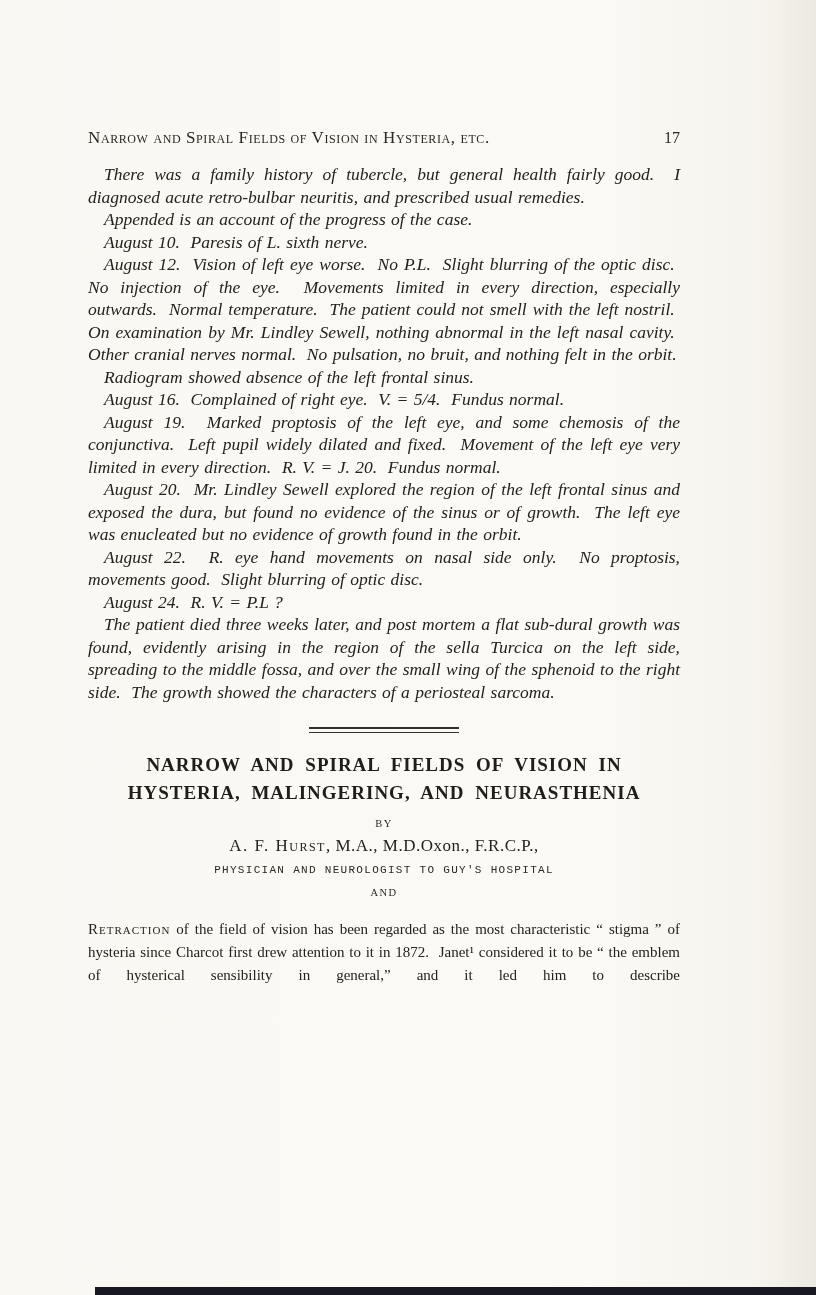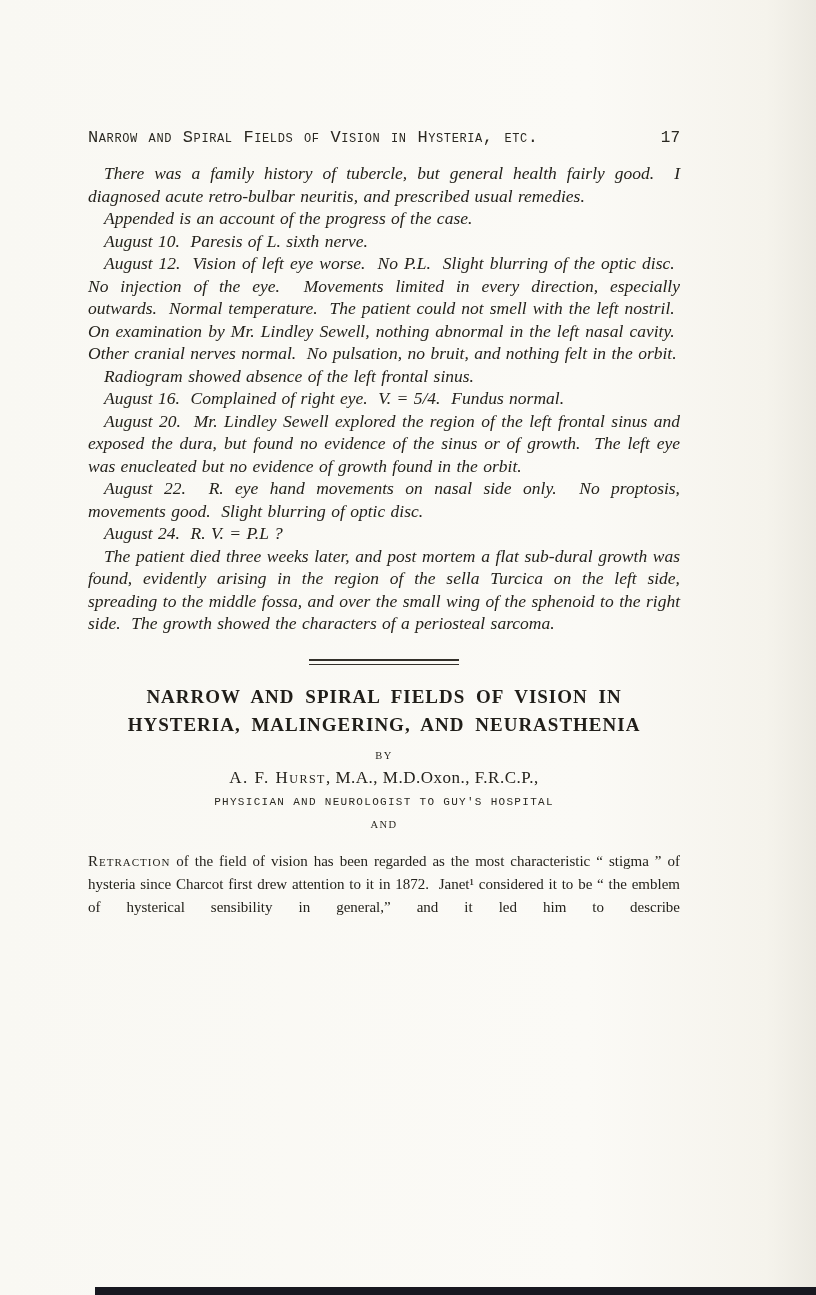--- a/index.html
+++ b/index.html
@@ -28,21 +28,20 @@
   }
   .running-header {
     display: flex;
     justify-content: space-between;
     align-items: baseline;
     font-variant: small-caps;
     font-size: 17px;
     letter-spacing: 0.6px;
     color: #2a2821;
     margin-bottom: 15px;
-    font-family: Liberation Mono, monospace;
   }
   .running-header .pagenum {
     font-variant: normal;
     font-size: 16px;
     letter-spacing: 0;
   }
   .body-p {
     margin: 0;
     font-size: 17.5px;
     line-height: 22.5px;
@@ -124,20 +123,21 @@
       <span class="rtitle">Narrow and Spiral Fields of Vision in Hysteria, etc.</span>
       <span class="pagenum">17</span>
     </div>
 
     <p class="body-p">There was a family history of tubercle, but general health fairly good.&nbsp; I diagnosed acute retro-bulbar neuritis, and prescribed usual remedies.</p>
     <p class="body-p">Appended is an account of the progress of the case.</p>
     <p class="body-p">August 10.&nbsp; Paresis of L. sixth nerve.</p>
     <p class="body-p">August 12.&nbsp; Vision of left eye worse.&nbsp; No P.L.&nbsp; Slight blurring of the optic disc.&nbsp; No injection of the eye.&nbsp; Movements limited in every direction, especially outwards.&nbsp; Normal temperature.&nbsp; The patient could not smell with the left nostril.&nbsp; On examination by Mr. Lindley Sewell, nothing abnormal in the left nasal cavity.&nbsp; Other cranial nerves normal.&nbsp; No pulsation, no bruit, and nothing felt in the orbit.</p>
     <p class="body-p">Radiogram showed absence of the left frontal sinus.</p>
     <p class="body-p">August 16.&nbsp; Complained of right eye.&nbsp; V. = 5/4.&nbsp; Fundus normal.</p>
+    <p class="body-p">August 19.&nbsp; Marked proptosis of the left eye, and some chemosis of the conjunctiva.&nbsp; Left pupil widely dilated and fixed.&nbsp; Movement of the left eye very limited in every direction.&nbsp; R. V. = J. 20.&nbsp; Fundus normal.</p>
     <p class="body-p">August 20.&nbsp; Mr. Lindley Sewell explored the region of the left frontal sinus and exposed the dura, but found no evidence of the sinus or of growth.&nbsp; The left eye was enucleated but no evidence of growth found in the orbit.</p>
     <p class="body-p">August 22.&nbsp; R. eye hand movements on nasal side only.&nbsp; No proptosis, movements good.&nbsp; Slight blurring of optic disc.</p>
     <p class="body-p">August 24.&nbsp; R. V. = P.L ?</p>
     <p class="body-p">The patient died three weeks later, and post mortem a flat sub-dural growth was found, evidently arising in the region of the sella Turcica on the left side, spreading to the middle fossa, and over the small wing of the sphenoid to the right side.&nbsp; The growth showed the characters of a periosteal sarcoma.</p>
 
     <div class="divider"></div>
 
     <h1 class="article-title">
       <span>NARROW AND SPIRAL FIELDS OF VISION IN</span><br>
       <span>HYSTERIA, MALINGERING, AND NEURASTHENIA</span>

